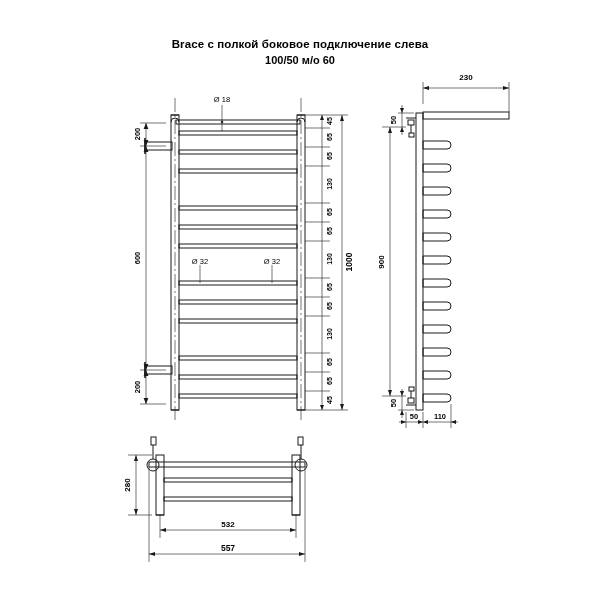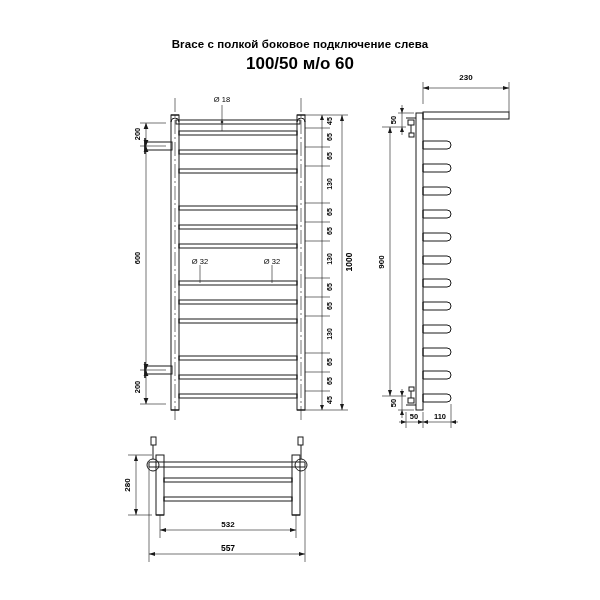--- a/index.html
+++ b/index.html
@@ -10,21 +10,21 @@
     color:#000;
     overflow:hidden;
   }
   #stage{position:relative;width:600px;height:568px;padding-left:14px;}
   .title{
     position:absolute;left:0;top:38px;width:600px;
     text-align:center;font-size:11.5px;font-weight:bold;letter-spacing:0.1px;
   }
   .subtitle{
     position:absolute;left:0;top:54px;width:600px;
-    text-align:center;font-size:17px;font-weight:bold;
+    text-align:center;font-size:11px;font-weight:bold;
   }
   svg{position:absolute;left:0;top:0;}
   text{font-family:"Liberation Sans", sans-serif;}
 </style>
 </head>
 <body>
 
 <div id="stage">
 
   <div class="title">Brace с полкой  боковое подключение слева</div>

